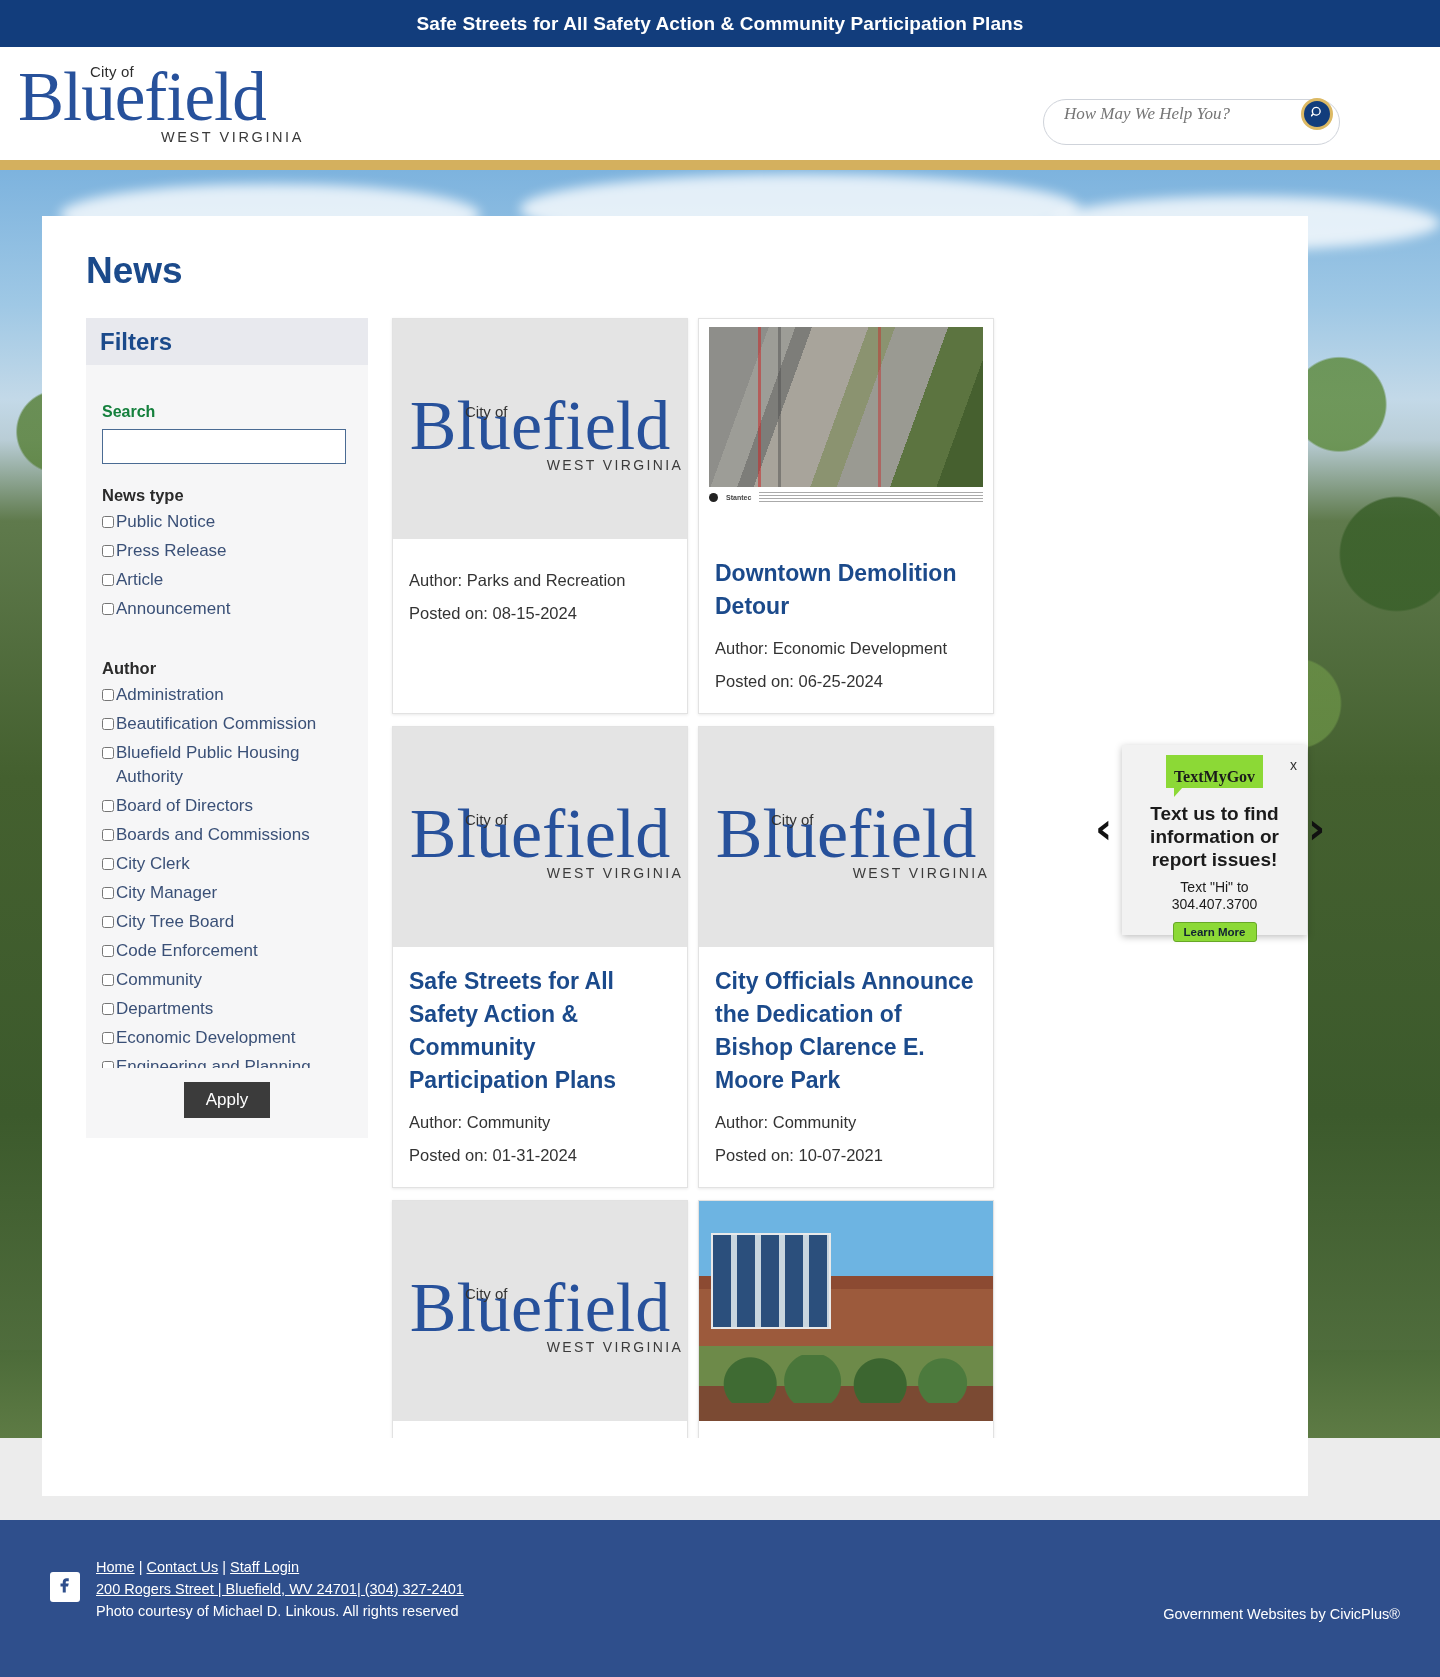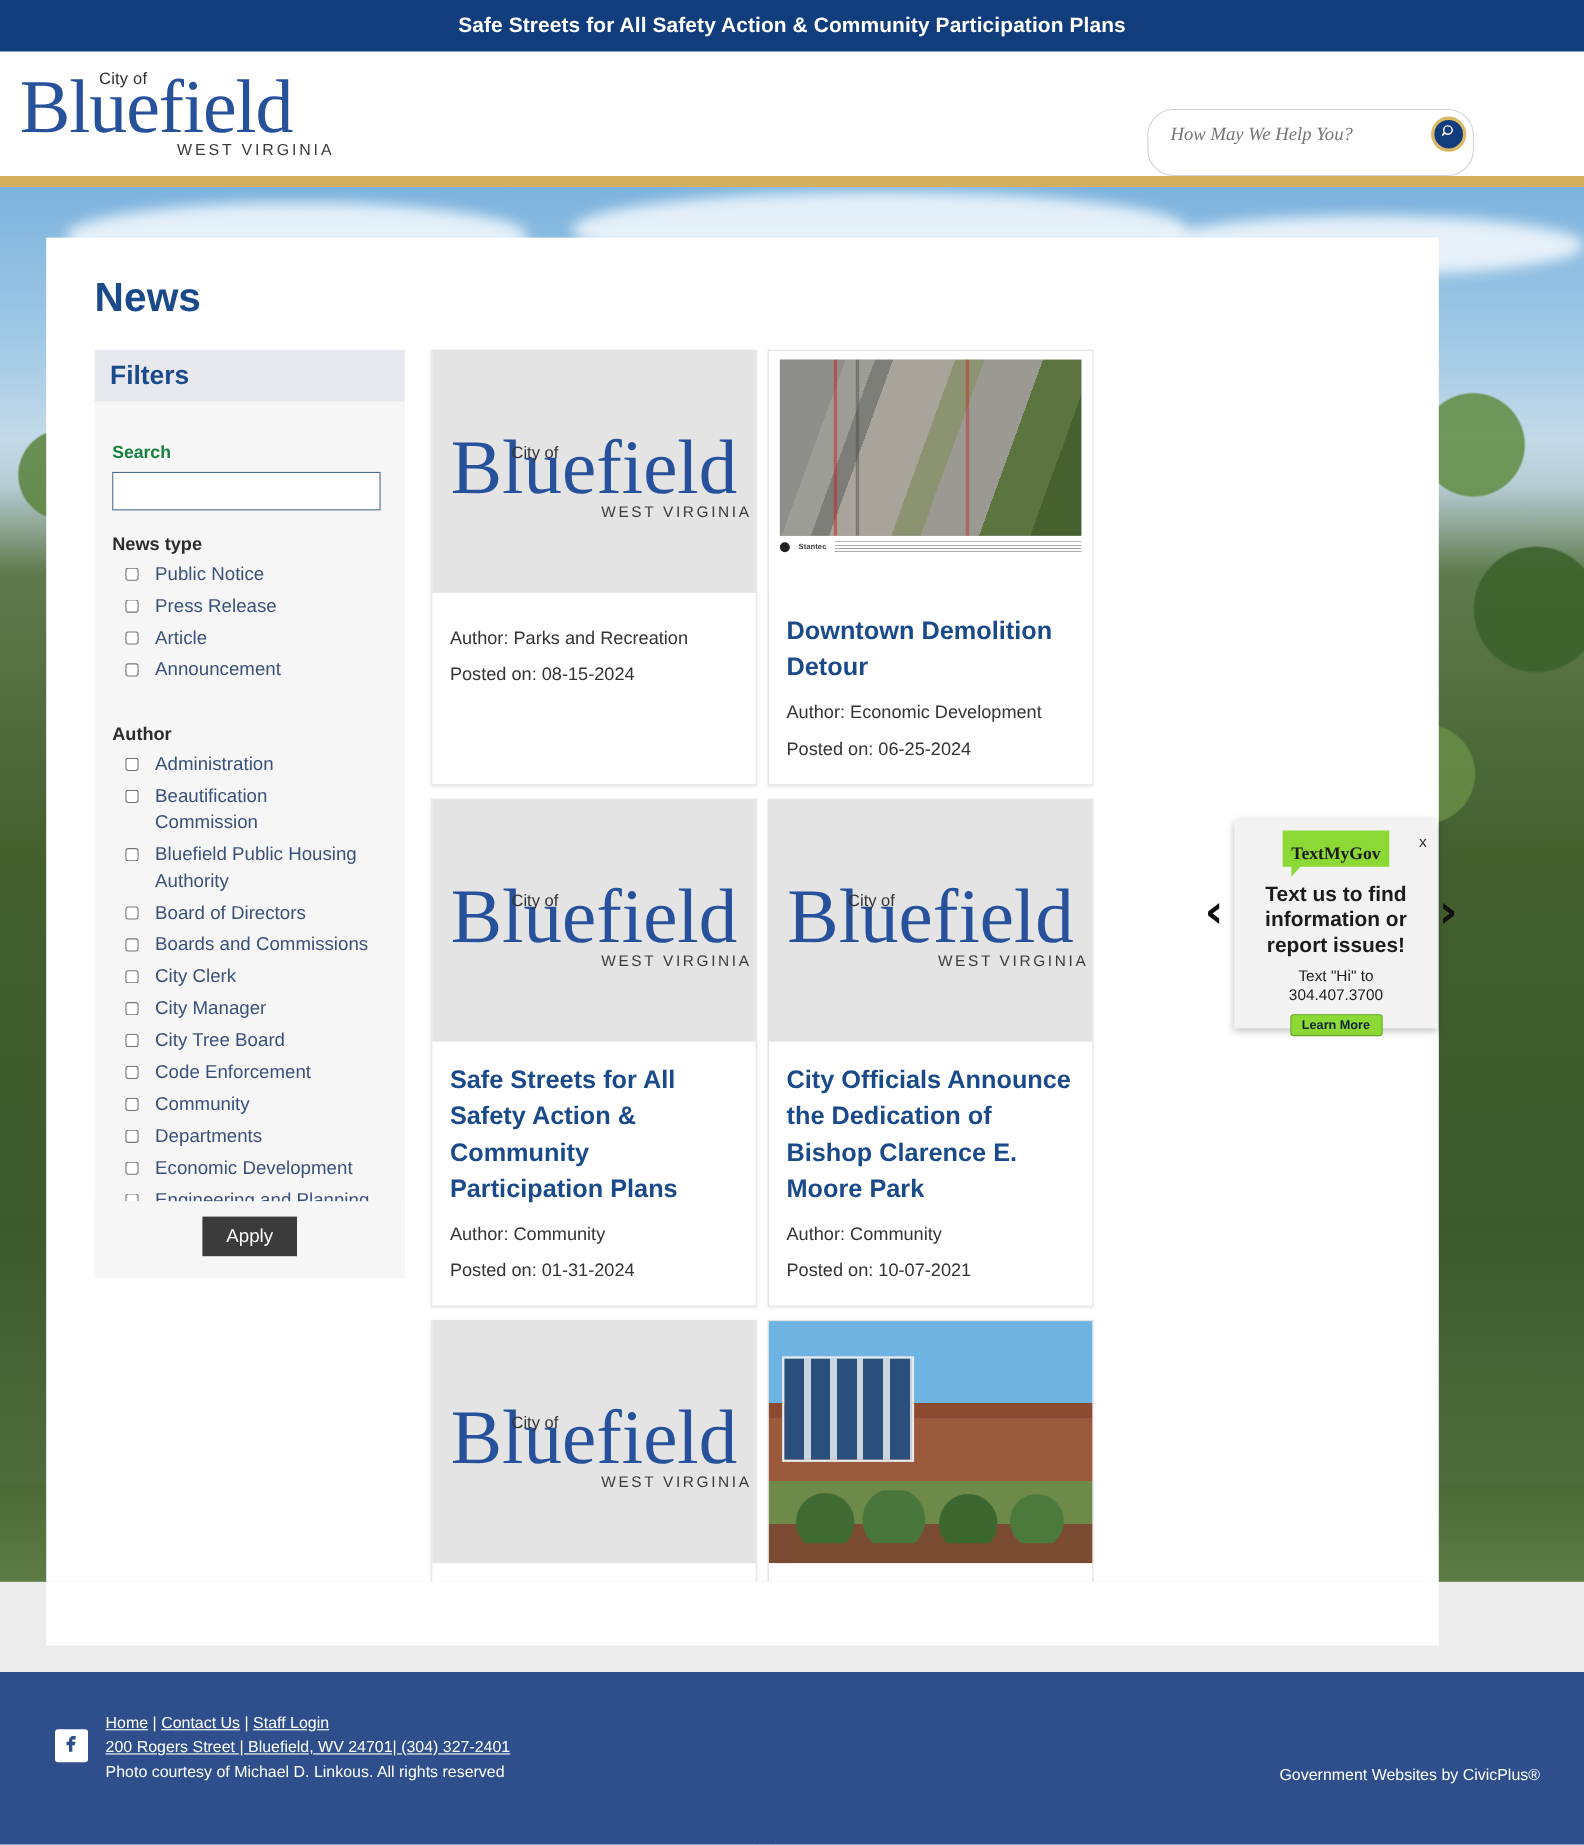--- a/index.html
+++ b/index.html
@@ -57,21 +57,21 @@
     color: #3a3a3a;
     letter-spacing: 2.6px;
     margin-top: -8px;
     padding-right: 4px;
   }
   .search-box {
     position: absolute;
     right: 100px;
     top: 52px;
     width: 297px;
-    height: 61px;
+    height: 46px;
     border: 1px solid #cfd3da;
     border-radius: 24px;
     background: #fff;
     display: flex;
     align-items: center;
     padding: 0 6px 16px 20px;
   }
   .search-box input {
     flex: 1;
     border: none;
@@ -195,22 +195,22 @@
   .group-label {
     font-size: 16.5px;
     font-weight: bold;
     color: #2b2b2b;
     margin: 22px 0 4px 0;
   }
   .group-label.author { margin-top: 38px; }
   .check-row {
     display: flex;
     align-items: flex-start;
-    gap: 15px;
-    margin: 5px 12px;
+    gap: 2px;
+    margin: 5px 0;
     line-height: 24px;
   }
   .check-row input[type=checkbox] {
     width: 12px; height: 12px;
     margin-top: 6px;
     flex: 0 0 auto;
     accent-color: #2b4f82;
   }
   .check-row label {
     font-size: 17px;

